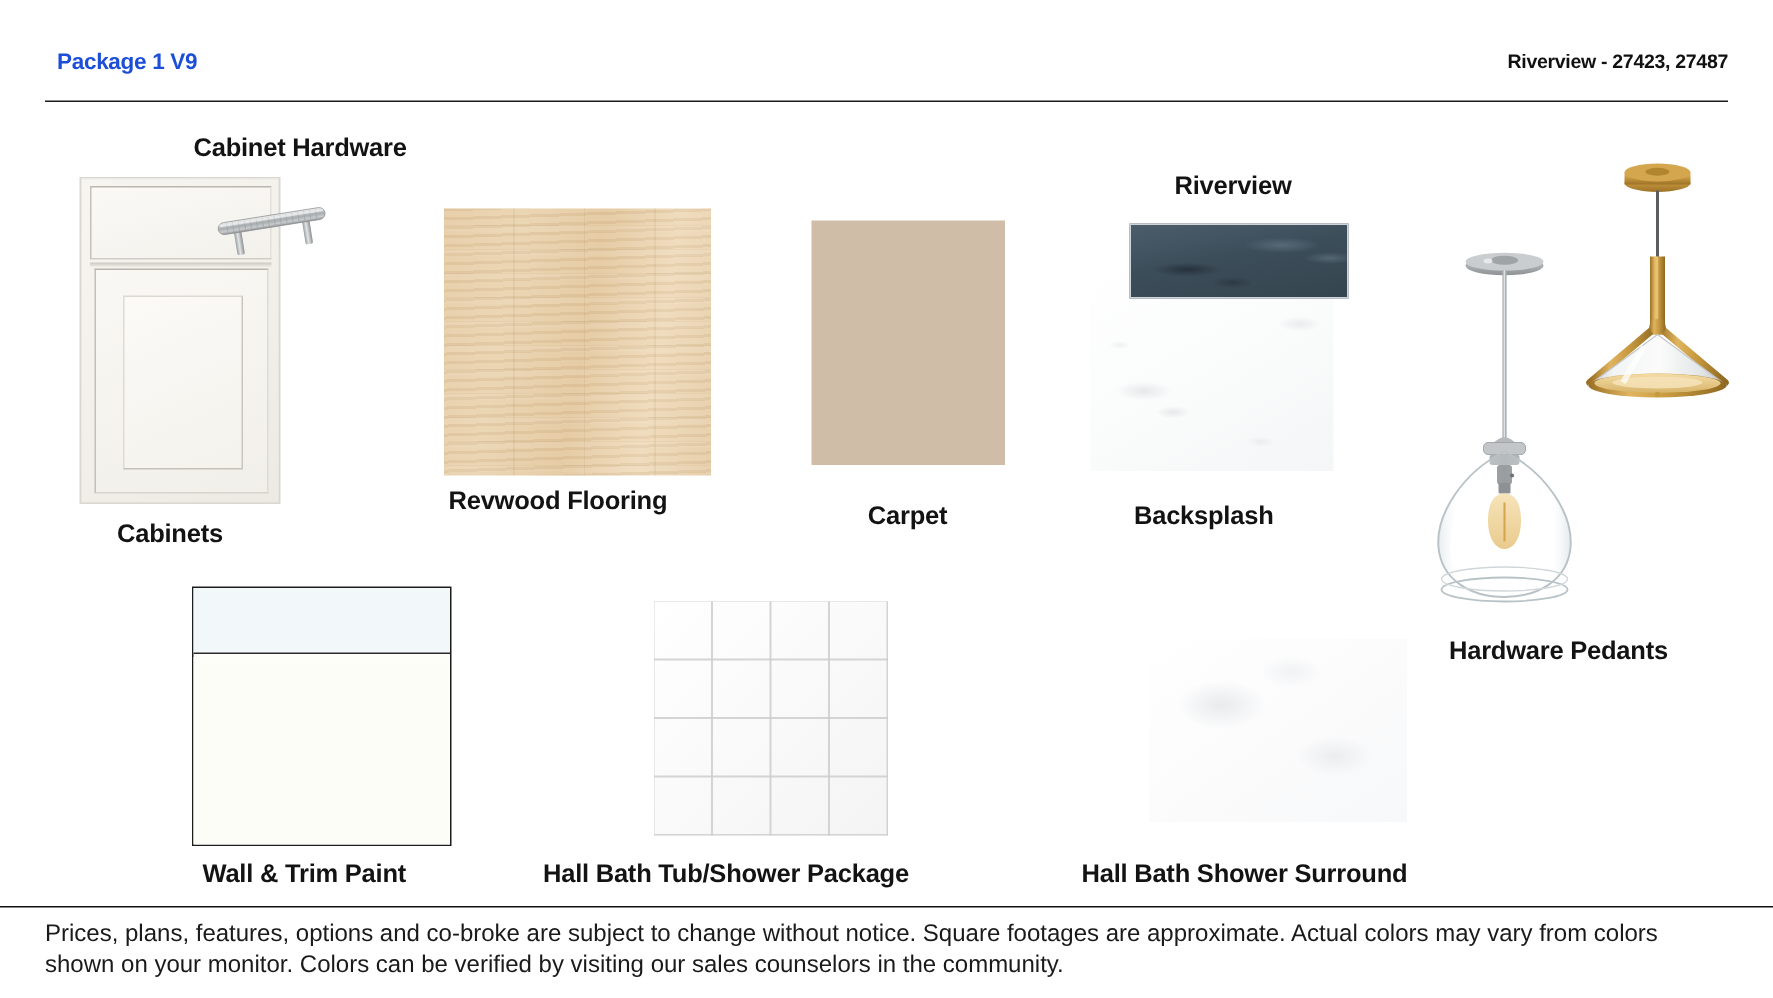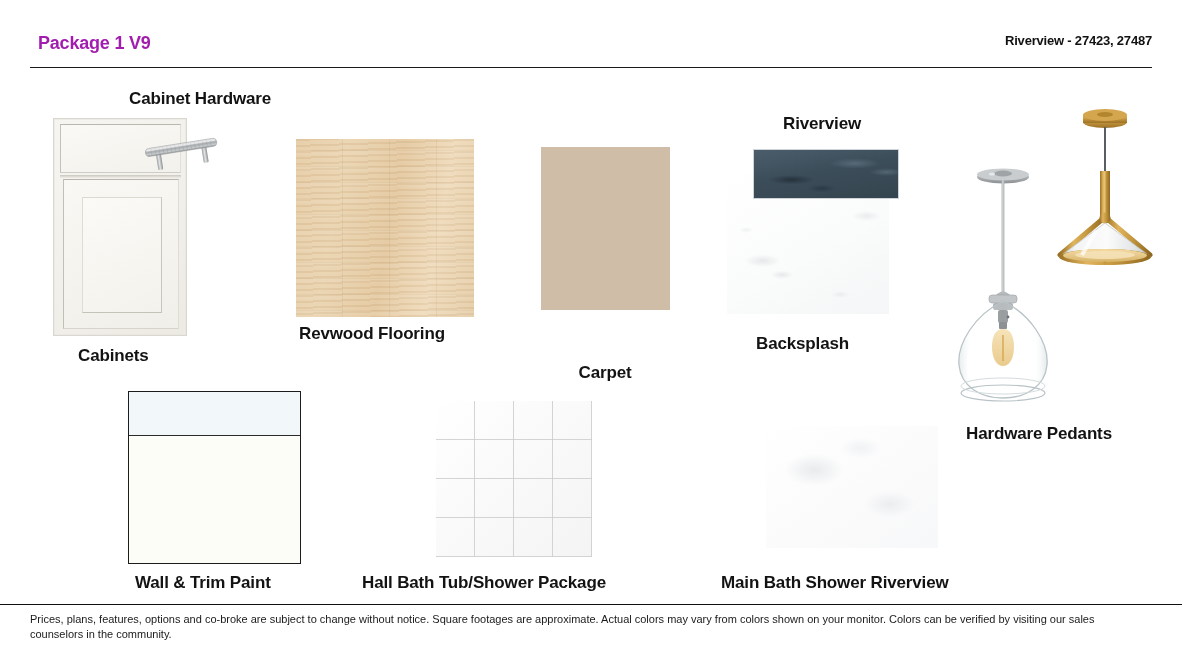--- a/index.html
+++ b/index.html
@@ -17,24 +17,24 @@
   }
 
   
   #header {
     position: absolute;
     left: 0; top: 0; width: 1182px; height: 70px;
   }
   #header-title {
     position: absolute;
     left: 38px; top: 33px;
-    font-size: 18px;
+    font-size: 15px;
     font-weight: 700;
     letter-spacing: -0.2px;
-    color: #a21caf;
+    color: #1d4ed8;
   }
   #header-community {
     position: absolute;
     right: 30px; top: 33px;
     font-size: 13px;
     font-weight: 700;
     letter-spacing: -0.2px;
     color: #111;
     text-align: right;
   }
@@ -47,21 +47,21 @@
 
   
   .swatch-label {
     position: absolute;
     font-size: 17px;
     color: #131313;
     white-space: nowrap;
     letter-spacing: -0.15px;
     font-weight: bold;
   }
-  .swatch-label.centered { transform: translateX(-50%); margin-top: 29px; }
+  .swatch-label.centered { transform: translateX(-50%); }
 
   
   #cabinet-door {
     position: absolute;
     left: 53px; top: 118px;
     width: 134px; height: 218px;
     background: linear-gradient(140deg, #f6f5f1 0%, #f1efe9 60%, #eceae3 100%);
     border: 1px solid #d9d7cf;
     box-shadow: 0 0 0 0.5px #e6e4dd inset;
   }
@@ -258,21 +258,21 @@
   #footer-rule {
     position: absolute;
     left: 0; top: 604px;
     width: 1182px; height: 1px;
     background: #111;
   }
   #disclaimer {
     position: absolute;
     left: 30px; top: 612px;
     width: 1115px;
-    font-size: 11px;
+    font-size: 16px;
     line-height: 1.33;
     color: #1a1a1a;
     font-family: "Liberation Sans", "DejaVu Sans", sans-serif;
   }
 </style>
 </head>
 <body>
 
 <div id="header">
   <div id="header-title">Package 1 V9</div>
@@ -459,16 +459,16 @@
 <div id="paint-swatch">
   <div id="paint-top"></div>
   <div id="paint-bottom"></div>
 </div>
 <div id="label-paint" class="swatch-label">Wall &amp; Trim Paint</div>
 
 <div id="hallbath-swatch"></div>
 <div id="label-hallbath" class="swatch-label">Hall Bath Tub/Shower Package</div>
 
 <div id="mainbath-swatch"></div>
-<div id="label-mainbath" class="swatch-label">Main Bath Shower Riverview</div>
+<div id="label-mainbath" class="swatch-label">Hall Bath Shower Surround</div>
 
 <div id="footer-rule"></div>
 <div id="disclaimer">Prices, plans, features, options and co-broke are subject to change without notice. Square footages are approximate. Actual colors may vary from colors shown on your monitor. Colors can be verified by visiting our sales counselors in the community.</div>
 
 </body></html>

